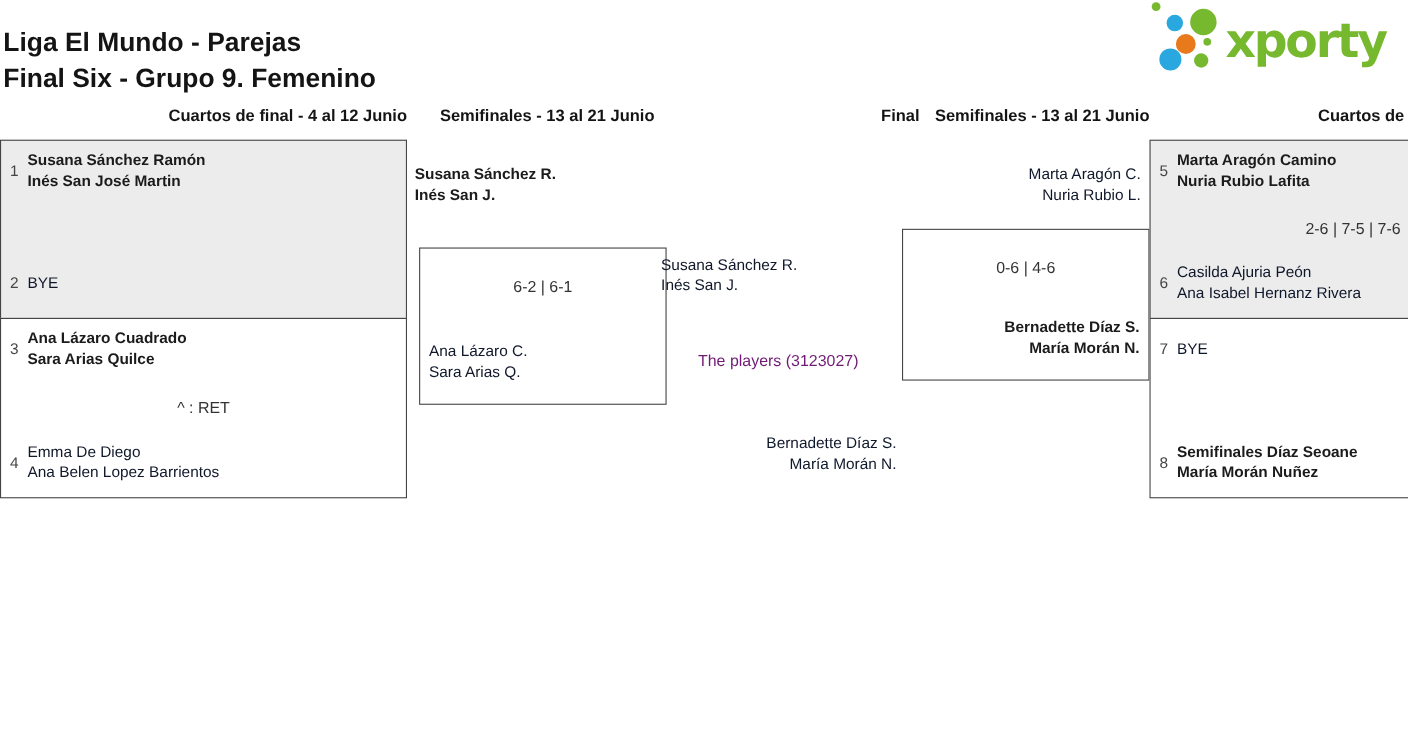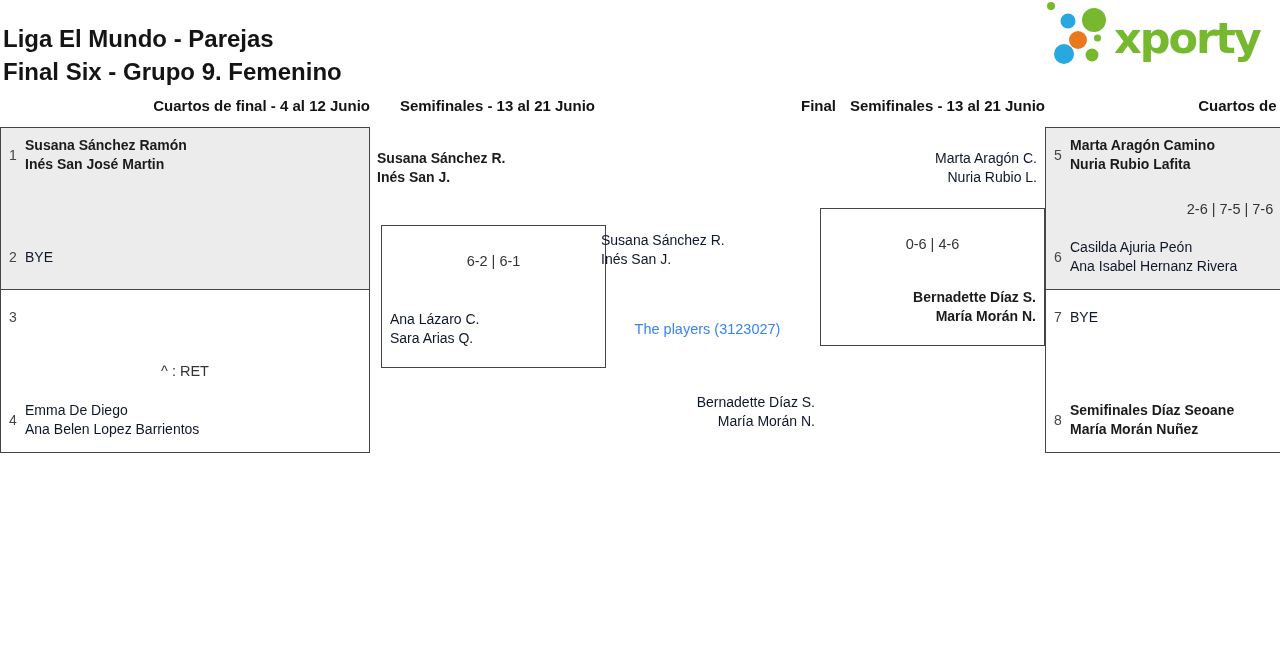--- a/index.html
+++ b/index.html
@@ -49,21 +49,21 @@
   .sfR .sf-team-b .team{text-align:right;}
 
   
   .sf-label{position:absolute;font-size:14px;line-height:19px;}
   .sfL-label{left:377px;top:149px;}
   .sfR-label{right:378px;top:149px;text-align:right;}
 
   
   .final-team-a{position:absolute;left:601px;top:231px;}
   .final-note{position:absolute;left:595px;width:225px;top:321px;text-align:center;
-    font-size:14.5px;color:#3b82f6;}
+    font-size:14.5px;color:#701a75;}
   .final-team-b{position:absolute;right:600px;top:393px;text-align:right;}
 </style>
 </head>
 <body>
 
 <div class="viewport">
 
   <div class="page-title">
     <div>Liga El Mundo - Parejas</div>
     <div>Final Six - Grupo 9. Femenino</div>
@@ -103,20 +103,24 @@
         <div class="team">
           <div>BYE</div>
 
         </div>
       </div>
     </div>
 
     <div class="box qf2">
       <div class="team-row top">
         <span class="seed">3</span>
+        <div class="team winner">
+          <div>Ana Lázaro Cuadrado</div>
+          <div>Sara Arias Quilce</div>
+        </div>
       </div>
       <div class="score">^ : RET</div>
       <div class="team-row bottom">
         <span class="seed">4</span>
         <div class="team">
           <div>Emma De Diego</div>
           <div>Ana Belen Lopez Barrientos</div>
         </div>
       </div>
     </div>

